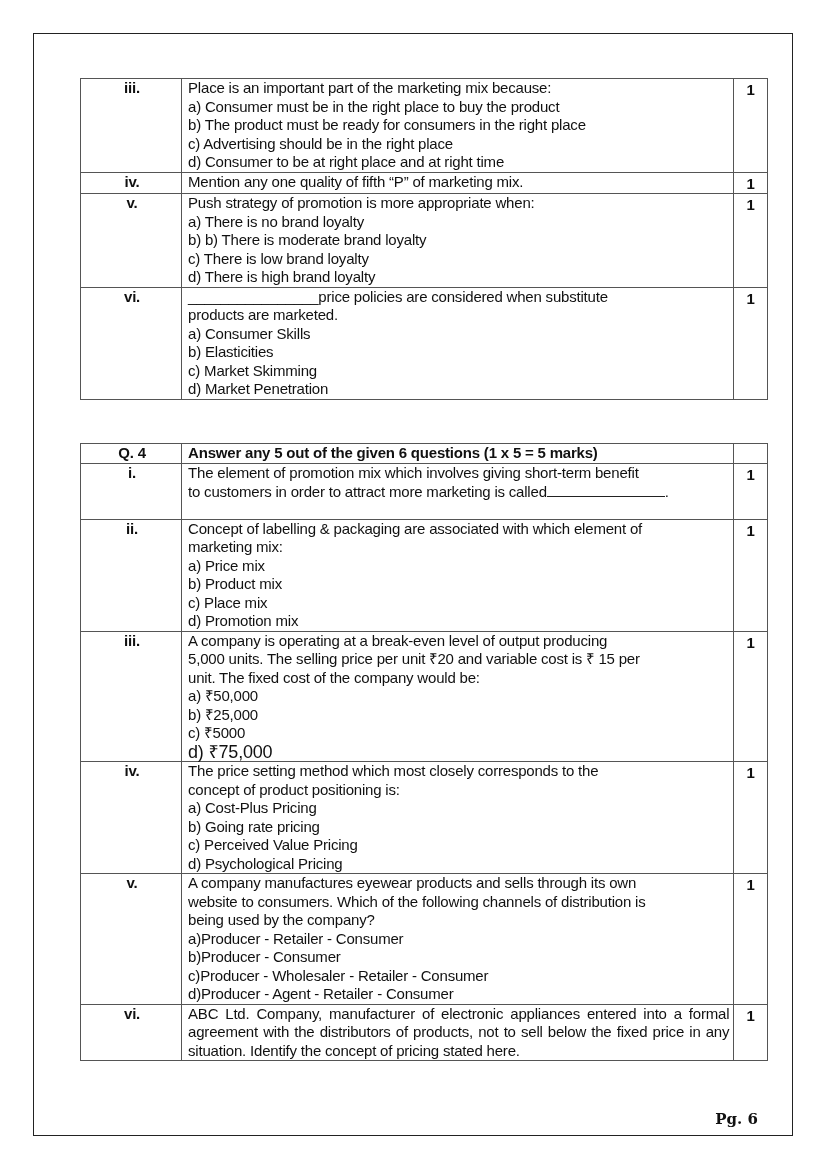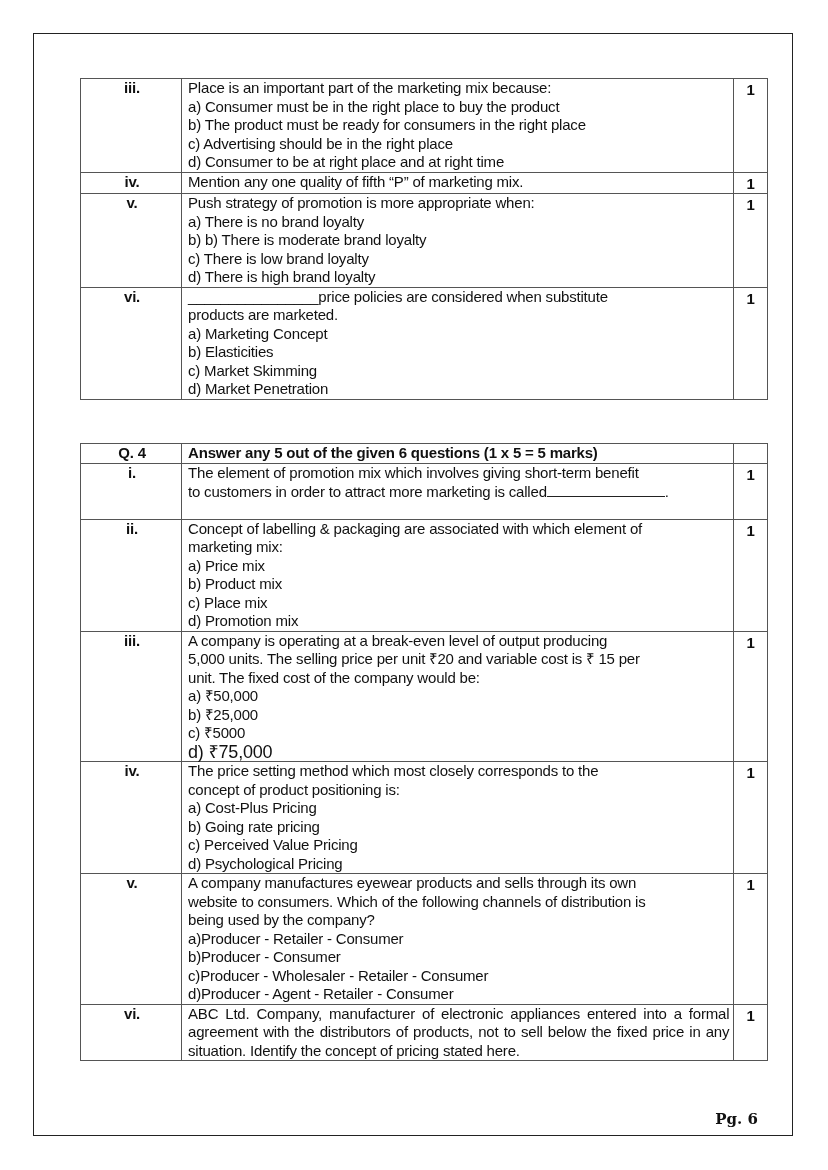--- a/index.html
+++ b/index.html
@@ -104,21 +104,21 @@
       <span class="line">c) There is low brand loyalty</span>
       <span class="line">d) There is high brand loyalty</span>
     </td>
     <td class="marks">1</td>
   </tr>
   <tr>
     <td class="num">vi.</td>
     <td class="body">
       <span class="line"><span>________________</span><span>price policies are considered when substitute</span></span>
       <span class="line">products are marketed.</span>
-      <span class="line">a) Marketing Concept</span>
+      <span class="line">a) Consumer Skills</span>
       <span class="line">b) Elasticities</span>
       <span class="line">c) Market Skimming</span>
       <span class="line">d) Market Penetration</span>
     </td>
     <td class="marks">1</td>
   </tr>
 </tbody>
   </table>
 
 <table class="qtable t2">

